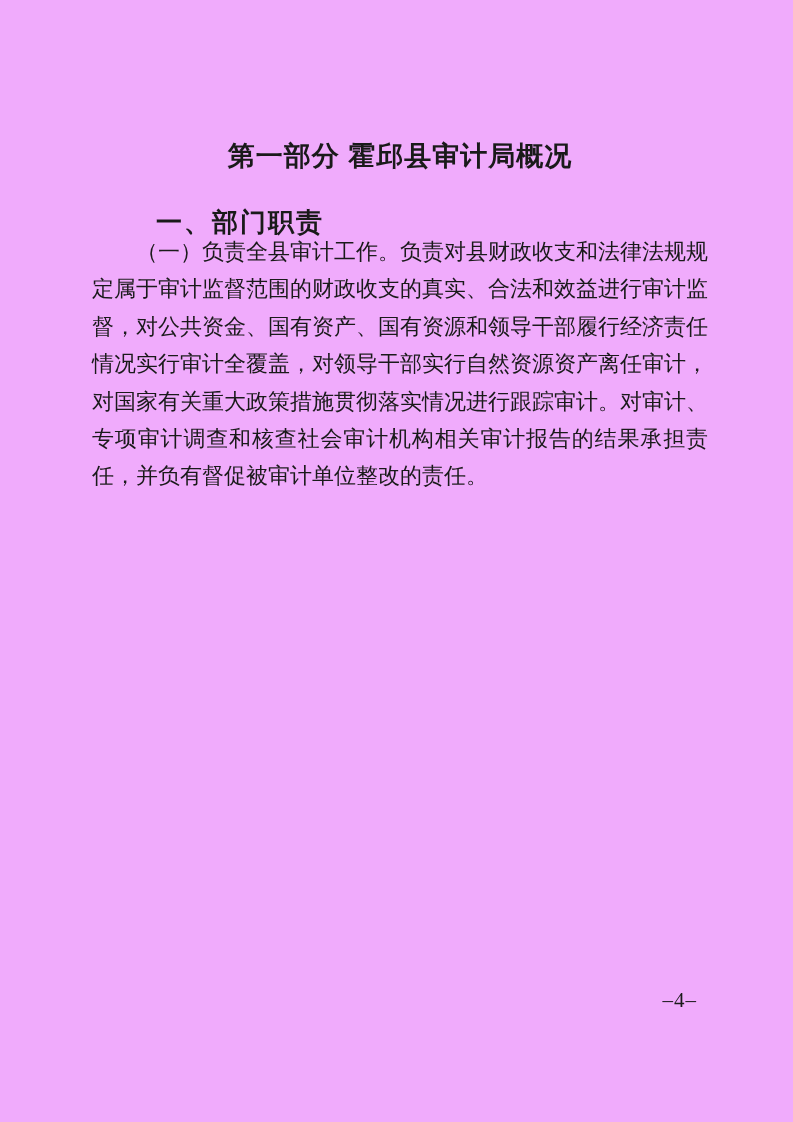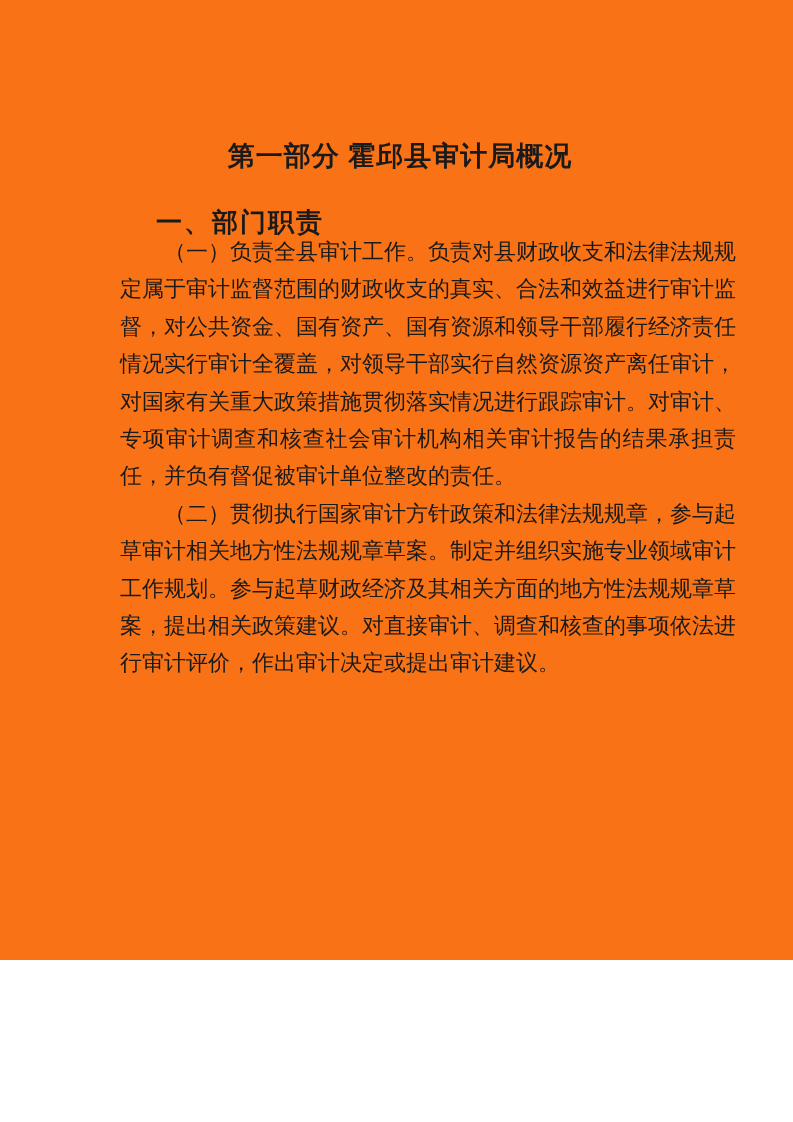--- a/index.html
+++ b/index.html
@@ -3,22 +3,22 @@
 <meta charset="utf-8">
 <style>
   html, body {
     margin: 0;
     padding: 0;
     background: #ffffff;
   }
   .page {
     position: relative;
     width: 793px;
-    height: 960px;
-    background: #f97316;
+    height: 1122px;
+    background: #f0abfc;
     color: #1a1a1a;
     font-family: "Liberation Serif", serif;
     overflow: hidden;
   }
   .doc-title {
     position: absolute;
     top: 143px;
     left: 92px;
     width: 616px;
     margin: 0;
@@ -46,21 +46,20 @@
   }
   .body-text {
     position: absolute;
     top: 233px;
     left: 92px;
     width: 616px;
     font-size: 22px;
     line-height: 37.4px;
     text-align: justify;
     text-justify: inter-ideograph;
-    margin-left: 28px;
   }
   .body-text p {
     margin: 0;
     padding: 0;
     text-indent: 2em;
   }
   .page-number {
     position: absolute;
     top: 990px;
     right: 96px;
@@ -74,17 +73,16 @@
 </head>
 <body>
 
 <div class="page">
   <h1 class="doc-title">第一部分 霍邱县审计局概况</h1>
 
   <h2 class="section-heading">一、部门职责</h2>
 
   <div class="body-text">
     <p>（一）负责全县审计工作。负责对县财政收支和法律法规规定属于审计监督范围的财政收支的真实、合法和效益进行审计监督，对公共资金、国有资产、国有资源和领导干部履行经济责任情况实行审计全覆盖，对领导干部实行自然资源资产离任审计，对国家有关重大政策措施贯彻落实情况进行跟踪审计。对审计、专项审计调查和核查社会审计机构相关审计报告的结果承担责任，并负有督促被审计单位整改的责任。</p>
-    <p>（二）贯彻执行国家审计方针政策和法律法规规章，参与起草审计相关地方性法规规章草案。制定并组织实施专业领域审计工作规划。参与起草财政经济及其相关方面的地方性法规规章草案，提出相关政策建议。对直接审计、调查和核查的事项依法进行审计评价，作出审计决定或提出审计建议。</p>
   </div>
 
   <div class="page-number">–4–</div>
 </div>
 
 </body></html>

